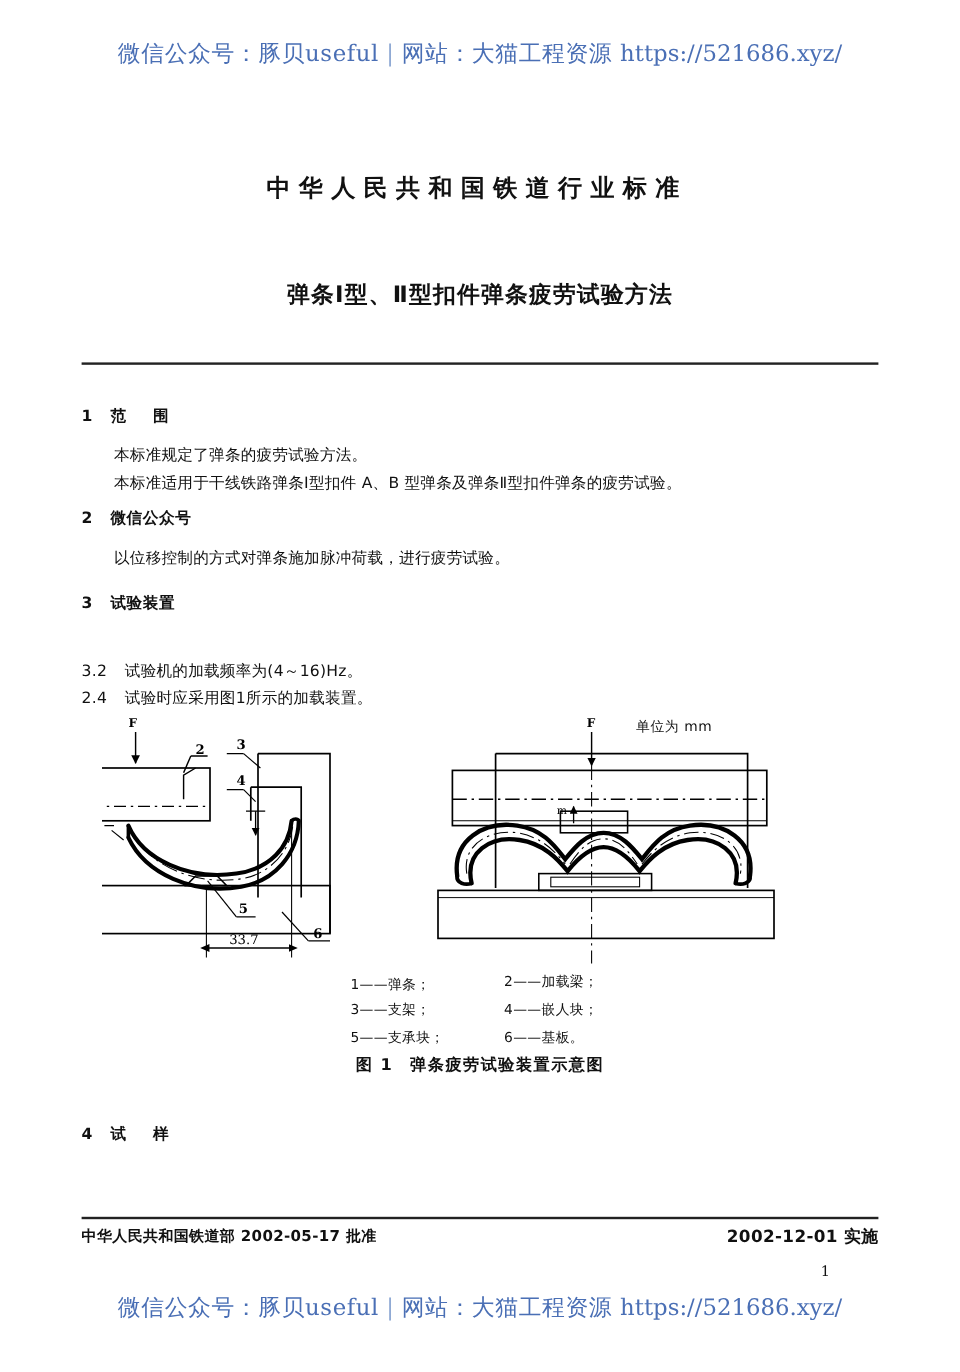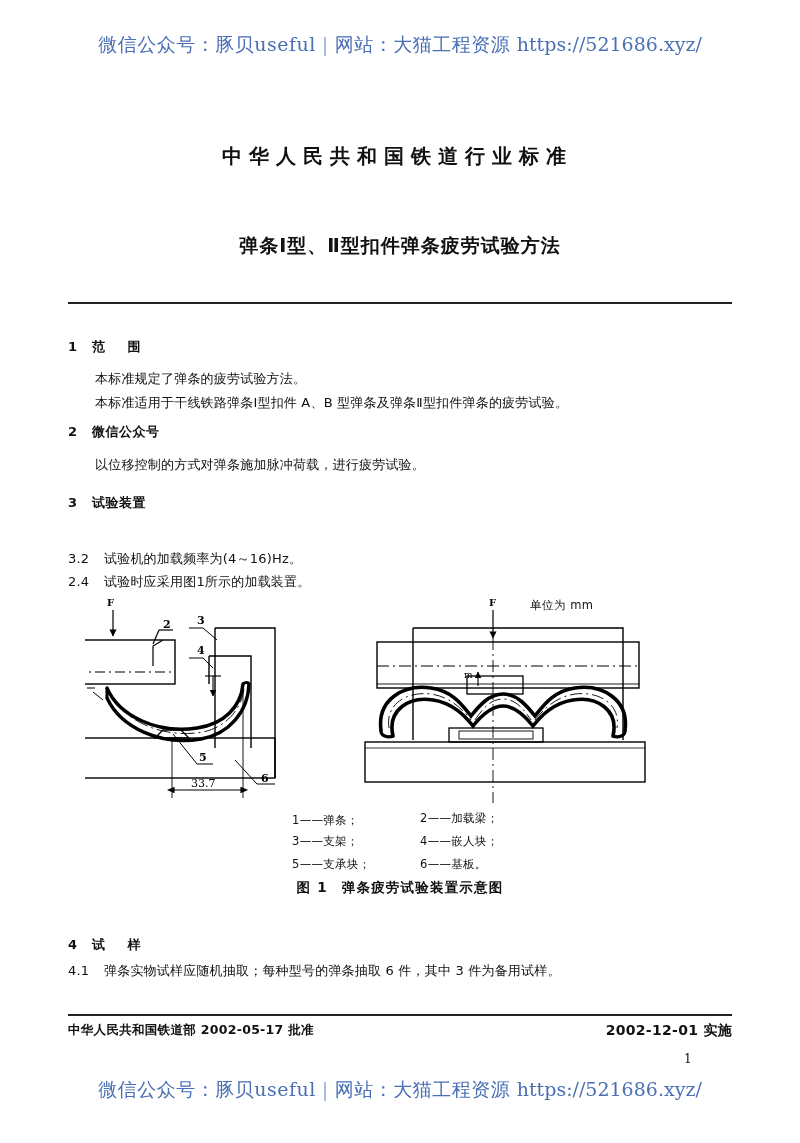--- a/index.html
+++ b/index.html
@@ -261,23 +261,20 @@
     <span>6</span><span>——</span><span>基板。</span>
   </div>
 
   <div class="fig-caption">
     <span>图 1</span><span class="capgap"></span><span>弹条疲劳试验装置示意图</span>
   </div>
 
   <div class="sec-h" style="top:936px;">
     <span class="num">4</span><span>试</span><span class="gap"></span><span>样</span>
   </div>
-  <div class="clause" style="top:962px;">
-    <span class="cn">4.1</span><span>弹条实物试样应随机抽取；每种型号的弹条抽取 6 件，其中 3 件为备用试样。</span>
-  </div>
 
   <div class="rule" id="rule-bottom"></div>
 
   <div class="footer-left">中华人民共和国铁道部 2002-05-17 批准</div>
   <div class="footer-right">2002-12-01 实施</div>
   <div class="page-no">1</div>
 
   <div class="watermark" id="wm-bottom">
     <span>微信公众号：豚贝useful</span><span class="sep">|</span><span>网站：大猫工程资源</span>
     <span class="url">https://521686.xyz/</span>

